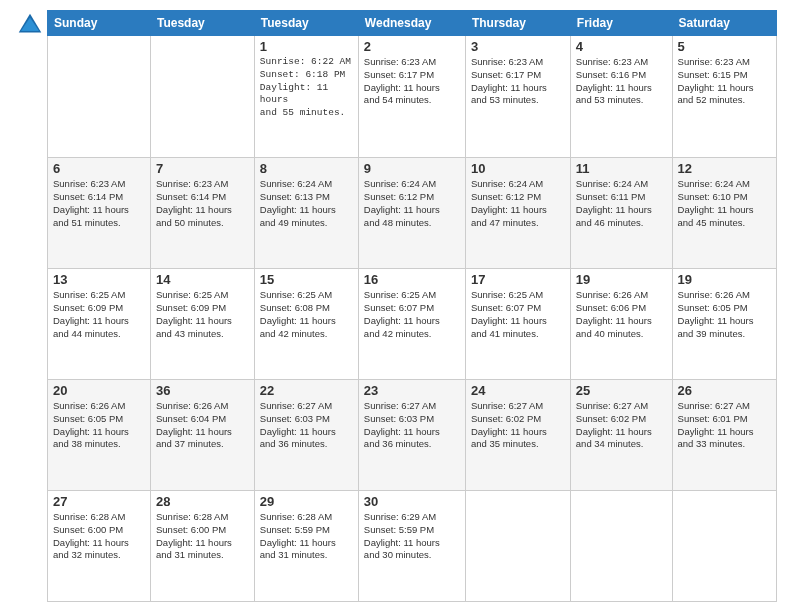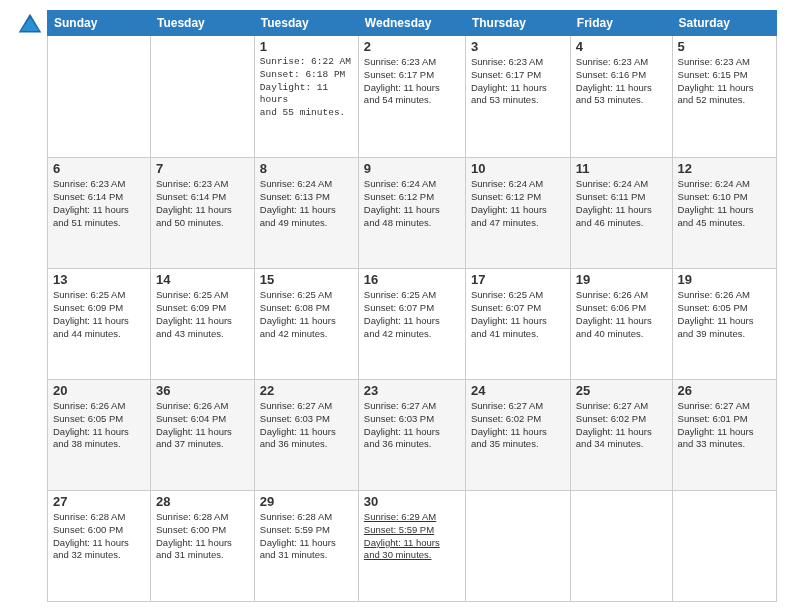--- a/index.html
+++ b/index.html
@@ -346,21 +346,21 @@
           </td>
           <td>
             <span class="day-number">29</span>
             <div class="day-info" style="white-space: pre-line;">Sunrise: 6:28 AM
 Sunset: 5:59 PM
 Daylight: 11 hours
 and 31 minutes.</div>
           </td>
           <td>
             <span class="day-number">30</span>
-            <div class="day-info" style="white-space: pre-line; text-decoration: underline;">Sunrise: 6:29 AM
+            <div class="day-info" style="white-space: pre-line;">Sunrise: 6:29 AM
 Sunset: 5:59 PM
 Daylight: 11 hours
 and 30 minutes.</div>
           </td>
           <td class="empty-cell"></td>
           <td class="empty-cell"></td>
           <td class="empty-cell"></td>
         </tr>
       </tbody>
   </table>

